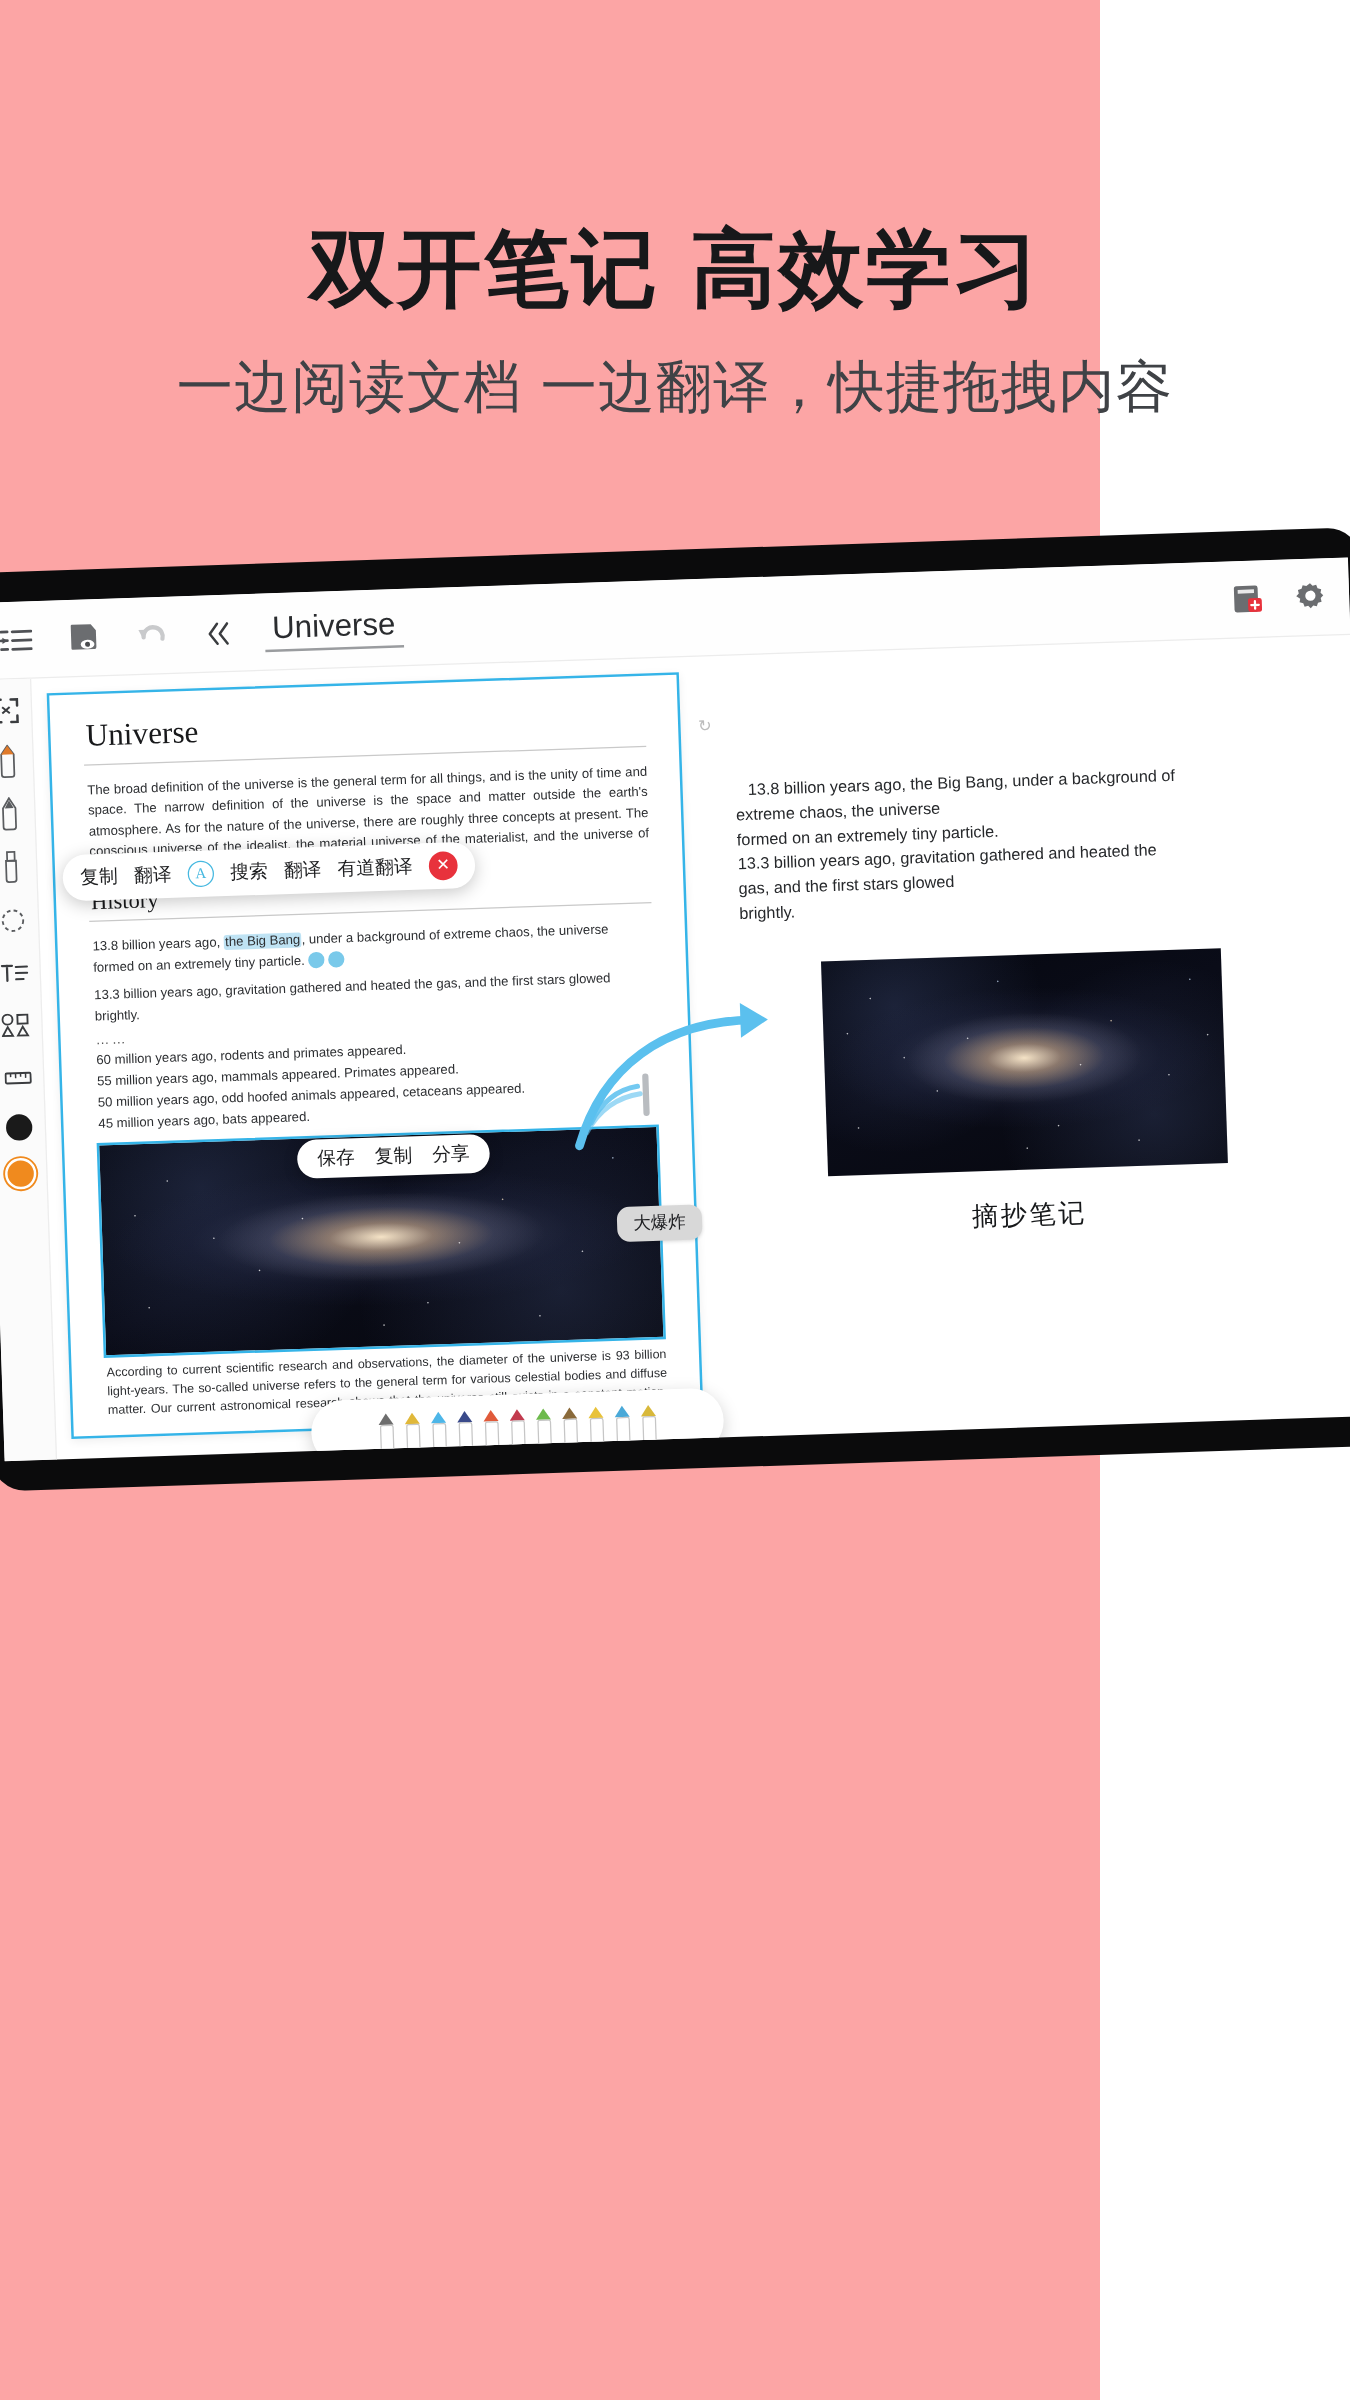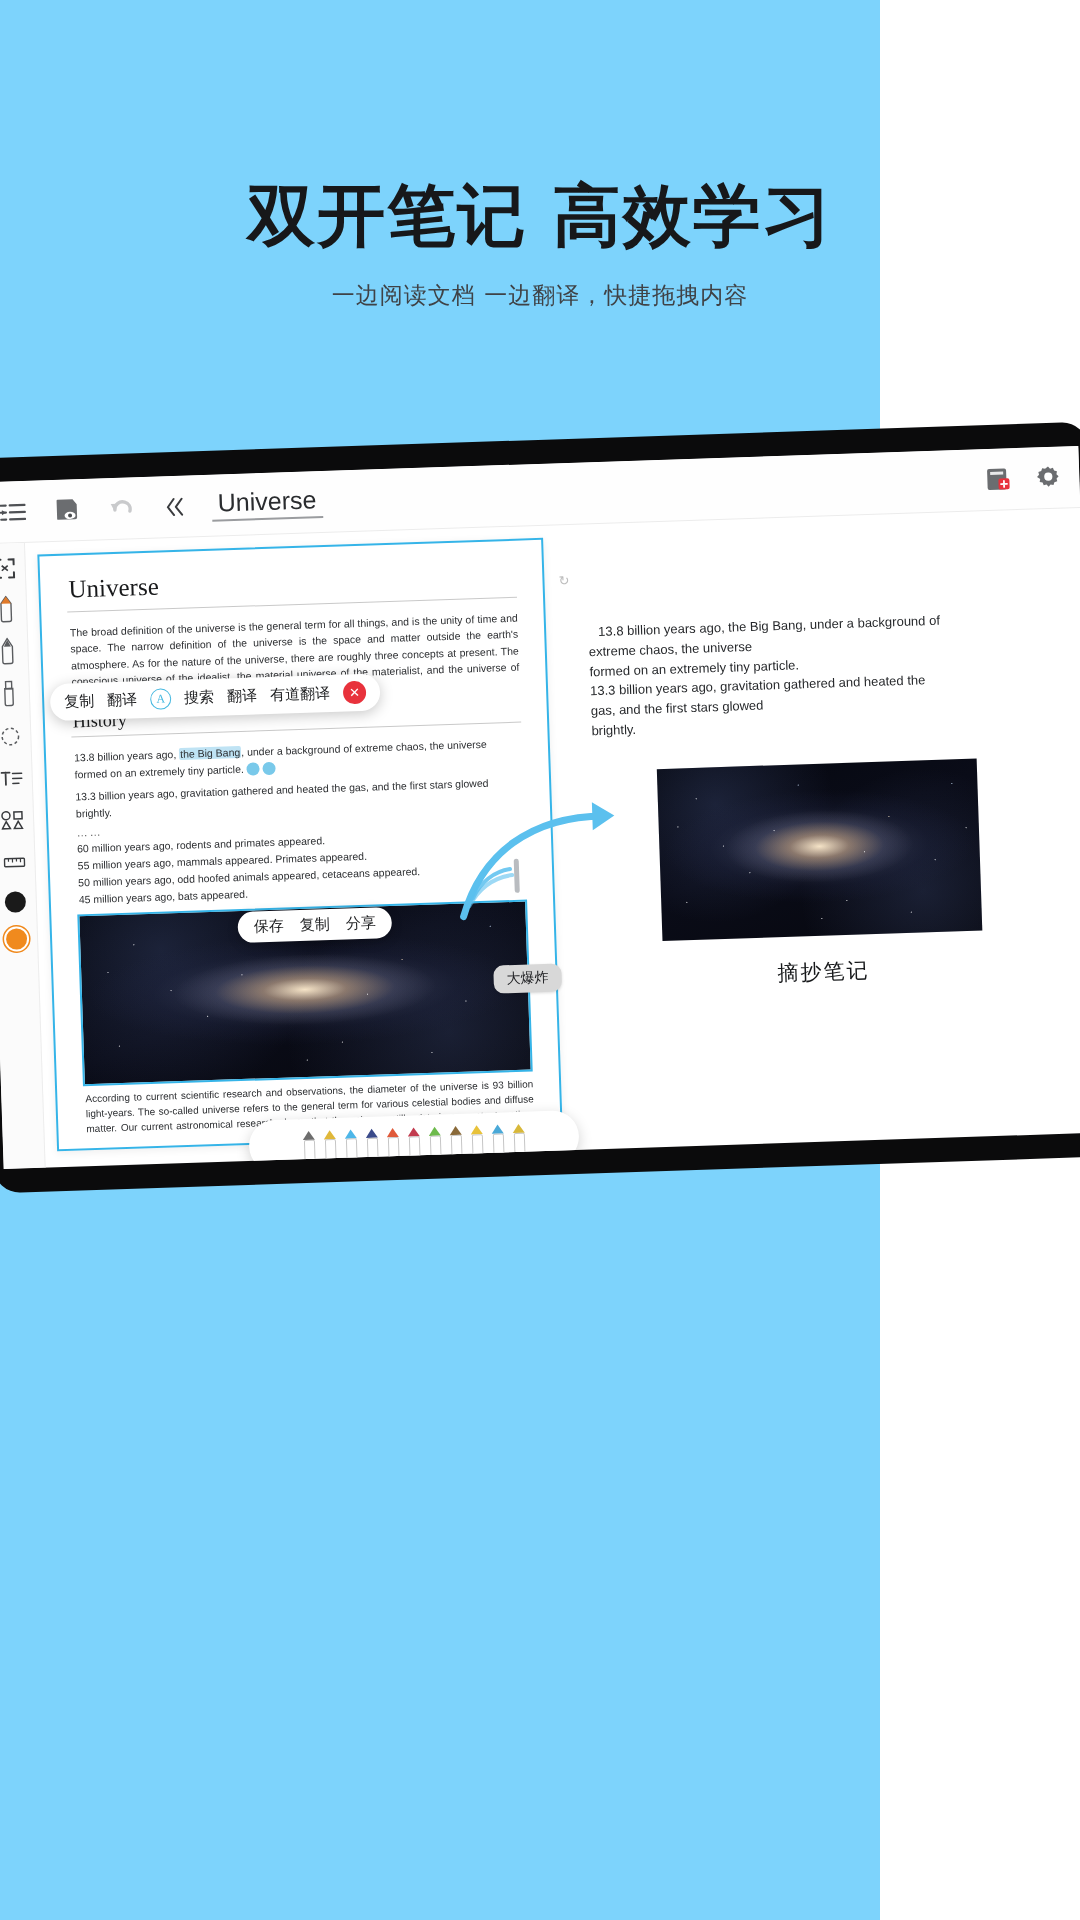--- a/index.html
+++ b/index.html
@@ -2,32 +2,32 @@
 <html><head>
 <meta charset="utf-8">
 <style>
   * { box-sizing: border-box; margin: 0; padding: 0; }
   html, body {
     width: 1080px; height: 1920px;
     background: #ffffff;
     font-family: "Liberation Sans", "DejaVu Sans", sans-serif;
     overflow: hidden;
   }
-  #root { position: relative; width: 880px; height: 1920px; background:#7dd3fc; }
+  #root { position: relative; width: 880px; height: 1920px; background:#fca5a5; }
 
   
   .headline-wrap { position:absolute; top:178px; left:0; width:1080px; text-align:center; }
   .headline {
     font-size: 68px; font-weight: 700; color:#17181a;
     letter-spacing: 2px; line-height: 1.12;
     font-family: "DejaVu Sans", "Liberation Sans", sans-serif;
   }
   .subheadline {
     margin-top: 26px;
-    font-size: 23px; font-weight: 400; color:#3f4246;
+    font-size: 45px; font-weight: 400; color:#3f4246;
     letter-spacing: 1px;
     font-family: "DejaVu Sans", "Liberation Sans", sans-serif;
   }
 
   
   .device-stage {
     position:absolute; left:-18px; top:440px; width:1120px; height:760px;
   }
   .device {
     position:absolute; left:0; top:0; width:1118px; height:735px;

